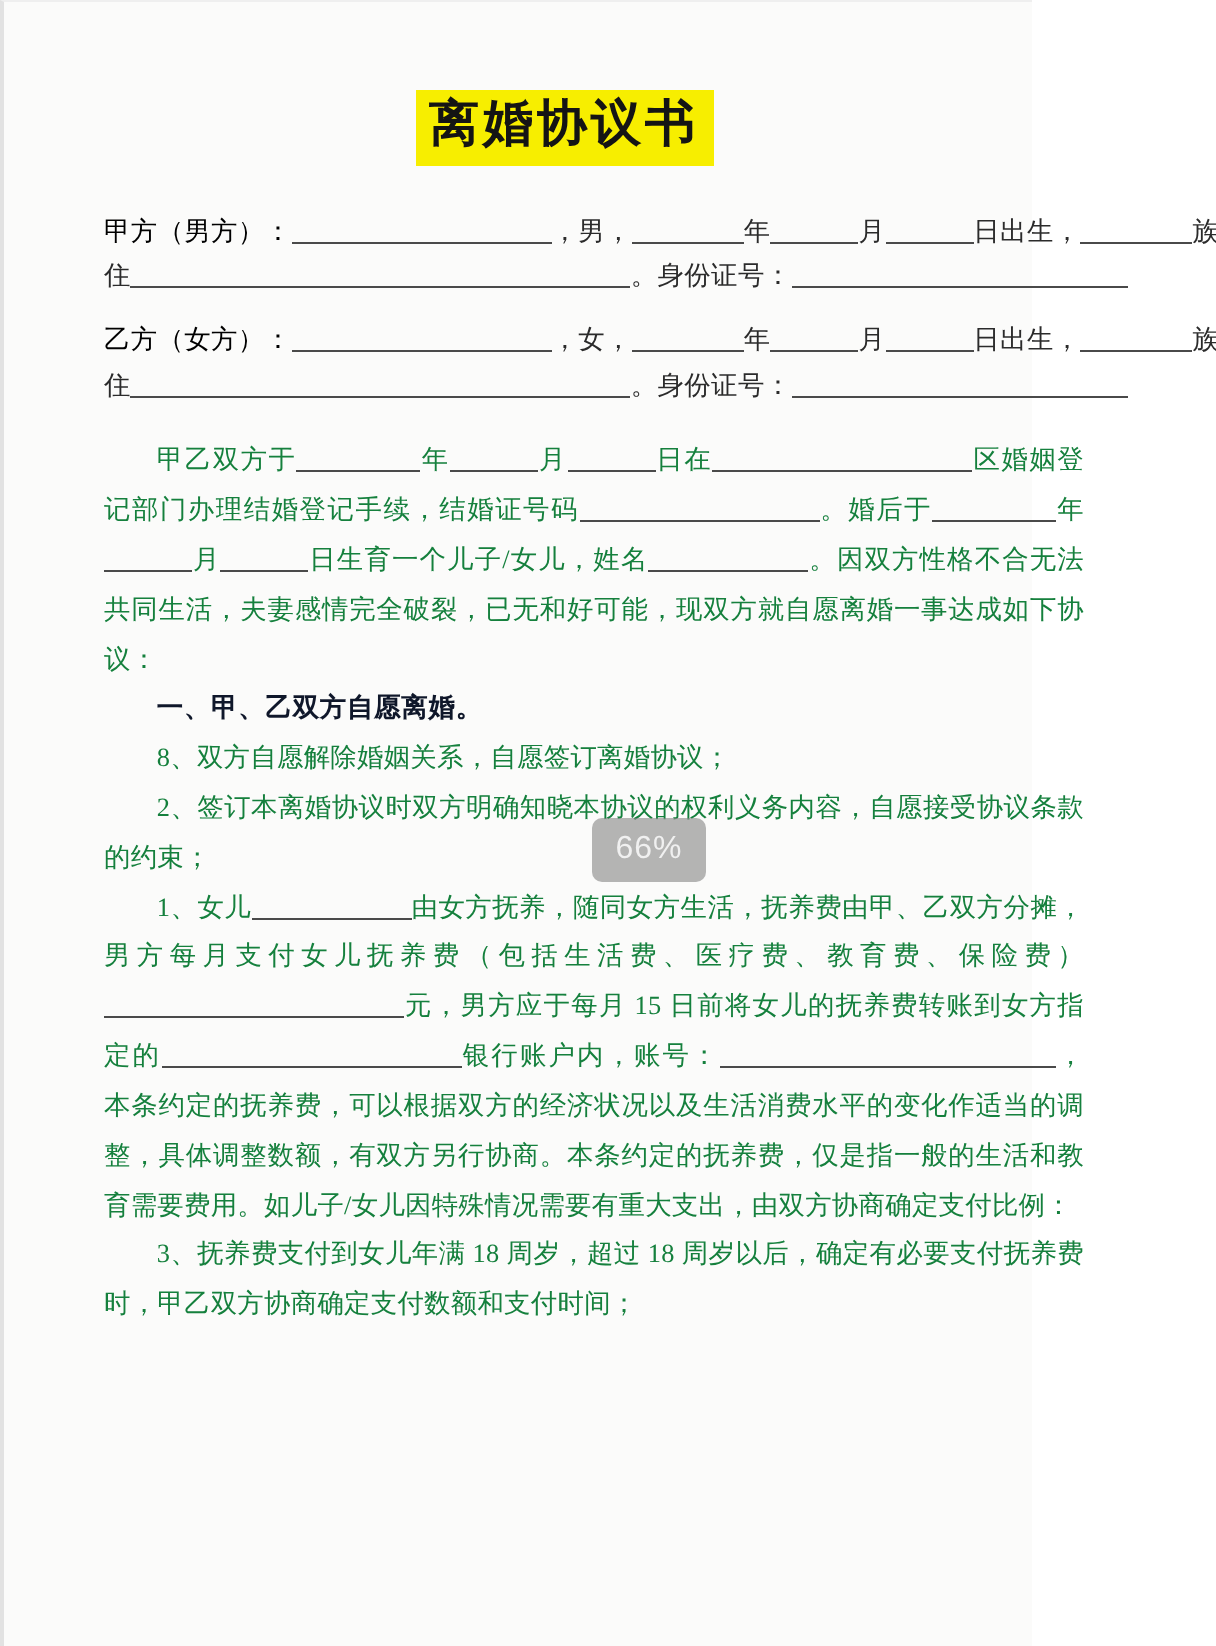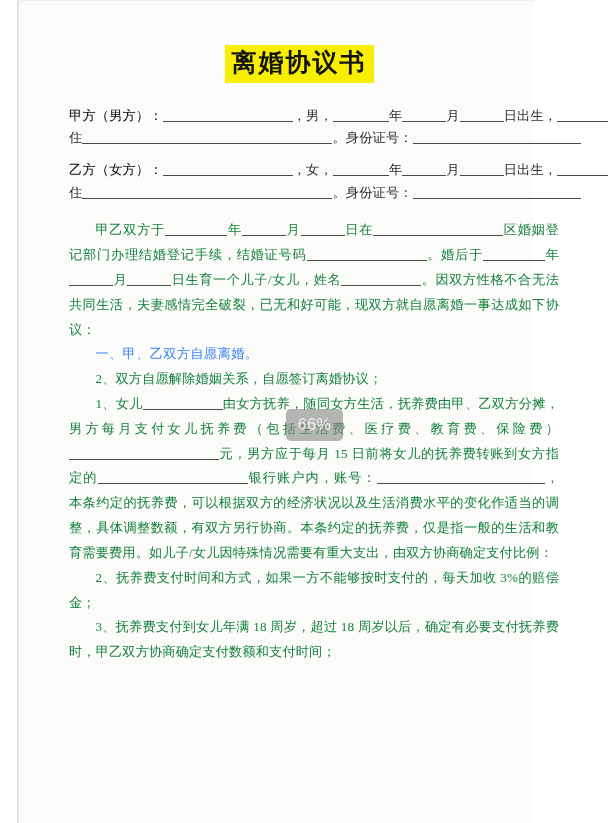--- a/index.html
+++ b/index.html
@@ -16,21 +16,20 @@
 
   
   .page {
     position: relative;
     width: 516px;
     height: 823px;
     background: #fbfbfb;
     box-sizing: border-box;
     border-left: 2px solid #e2e2e2;
     border-top: 1px solid #efefef;
-    margin-left: 17px;
   }
 
   .paper {
     position: absolute;
     left: 0;
     top: 0;
     right: 0;
     bottom: 0;
     background: #fbfbfa;
   }
@@ -109,30 +108,30 @@
     text-justify: inter-character;
     letter-spacing: .15px;
   }
   p.para.indent {
     text-indent: 2em;
   }
   p.heading {
     margin: 0;
     font-size: 13.2px;
     line-height: 1.88;
-    font-weight: normal;
-    color: #3b82f6;
+    font-weight: bold;
+    color: #0f172a;
     text-indent: 2em;
     letter-spacing: .4px;
   }
 
   
   .zoom-badge {
     position: absolute;
-    left: 267px;
+    left: 294px;
     top: 408px;
     width: 57px;
     height: 32px;
     border-radius: 5px;
     background: rgba(135,135,135,0.62);
     color: rgba(255,255,255,0.80);
     font-family: "Liberation Sans", sans-serif;
     font-size: 16px;
     display: flex;
     align-items: center;
@@ -169,25 +168,25 @@
       <div class="party-line second">
         <span>住</span><span class="bl w250"></span><span>。身份证号：</span><span class="bl w168"></span>
       </div>
     </div>
 
     <div class="body-block">
       <p class="para indent"><span>甲乙双方于</span><span class="bl w62"></span><span>年</span><span class="bl w44"></span><span>月</span><span class="bl w44"></span><span>日在</span><span class="bl w130"></span><span>区婚姻登记部门办理结婚登记手续，结婚证号码</span><span class="bl w120"></span><span>。婚后于</span><span class="bl w62"></span><span>年</span><span class="bl w44"></span><span>月</span><span class="bl w44"></span><span>日生育一个儿子/女儿，姓名</span><span class="bl w80"></span><span>。因双方性格不合无法共同生活，夫妻感情完全破裂，已无和好可能，现双方就自愿离婚一事达成如下协议：</span></p>
     </div>
 
     <p class="heading">一、甲、乙双方自愿离婚。</p>
-    <p class="para indent">2、双方自愿解除婚姻关系，自愿签订离婚协议；</p>
+    <p class="para indent">8、双方自愿解除婚姻关系，自愿签订离婚协议；</p>
+    <p class="para indent">2、签订本离婚协议时双方明确知晓本协议的权利义务内容，自愿接受协议条款的约束；</p>
 
 
     <p class="para indent"><span>1、女儿</span><span class="bl w80"></span><span>由女方抚养，随同女方生活，抚养费由甲、乙双方分摊，男方每月支付女儿抚养费（包括生活费、医疗费、教育费、保险费）</span><span class="bl w150"></span><span>元，男方应于每月 15 日前将女儿的抚养费转账到女方指定的</span><span class="bl w150"></span><span>银行账户内，账号：</span><span class="bl w168"></span><span>，本条约定的抚养费，可以根据双方的经济状况以及生活消费水平的变化作适当的调整，具体调整数额，有双方另行协商。本条约定的抚养费，仅是指一般的生活和教育需要费用。如儿子/女儿因特殊情况需要有重大支出，由双方协商确定支付比例：</span></p>
 
-    <p class="para indent">2、抚养费支付时间和方式，如果一方不能够按时支付的，每天加收 3%的赔偿金；</p>
 
     <p class="para indent">3、抚养费支付到女儿年满 18 周岁，超过 18 周岁以后，确定有必要支付抚养费时，甲乙双方协商确定支付数额和支付时间；</p>
 
   </div>
 
   <div class="zoom-badge">66%</div>
 </div>
 
 </body></html>

